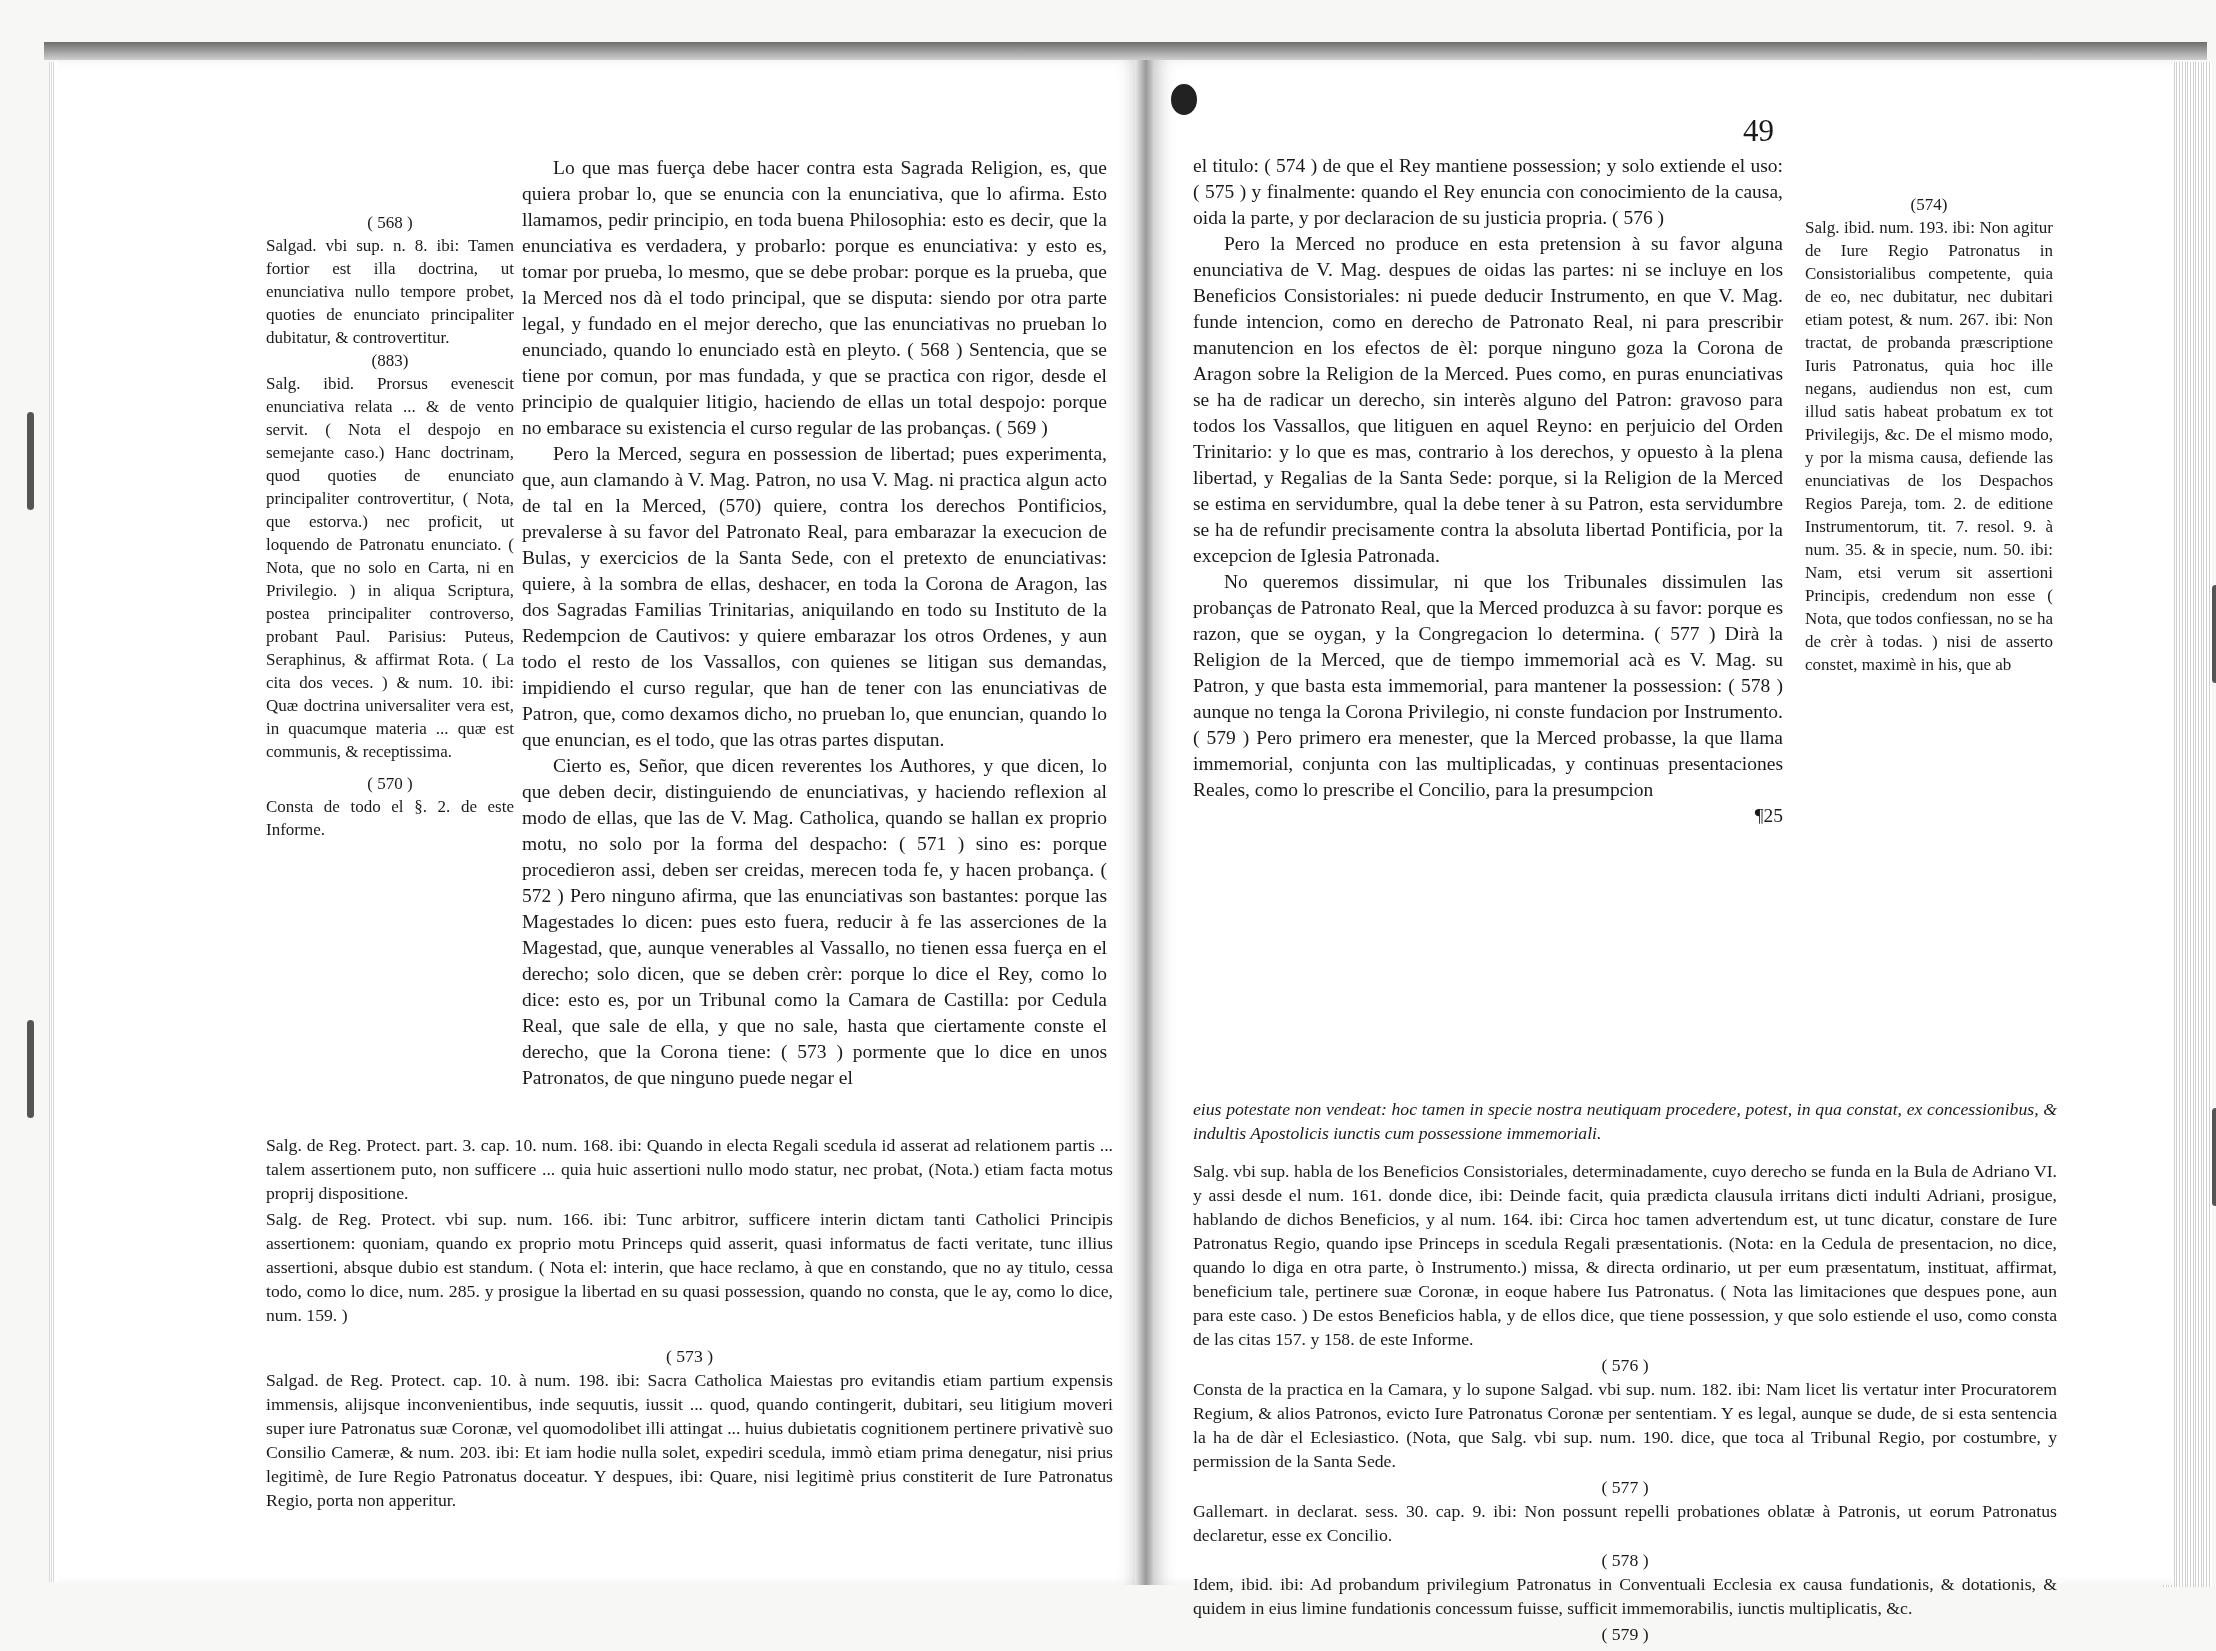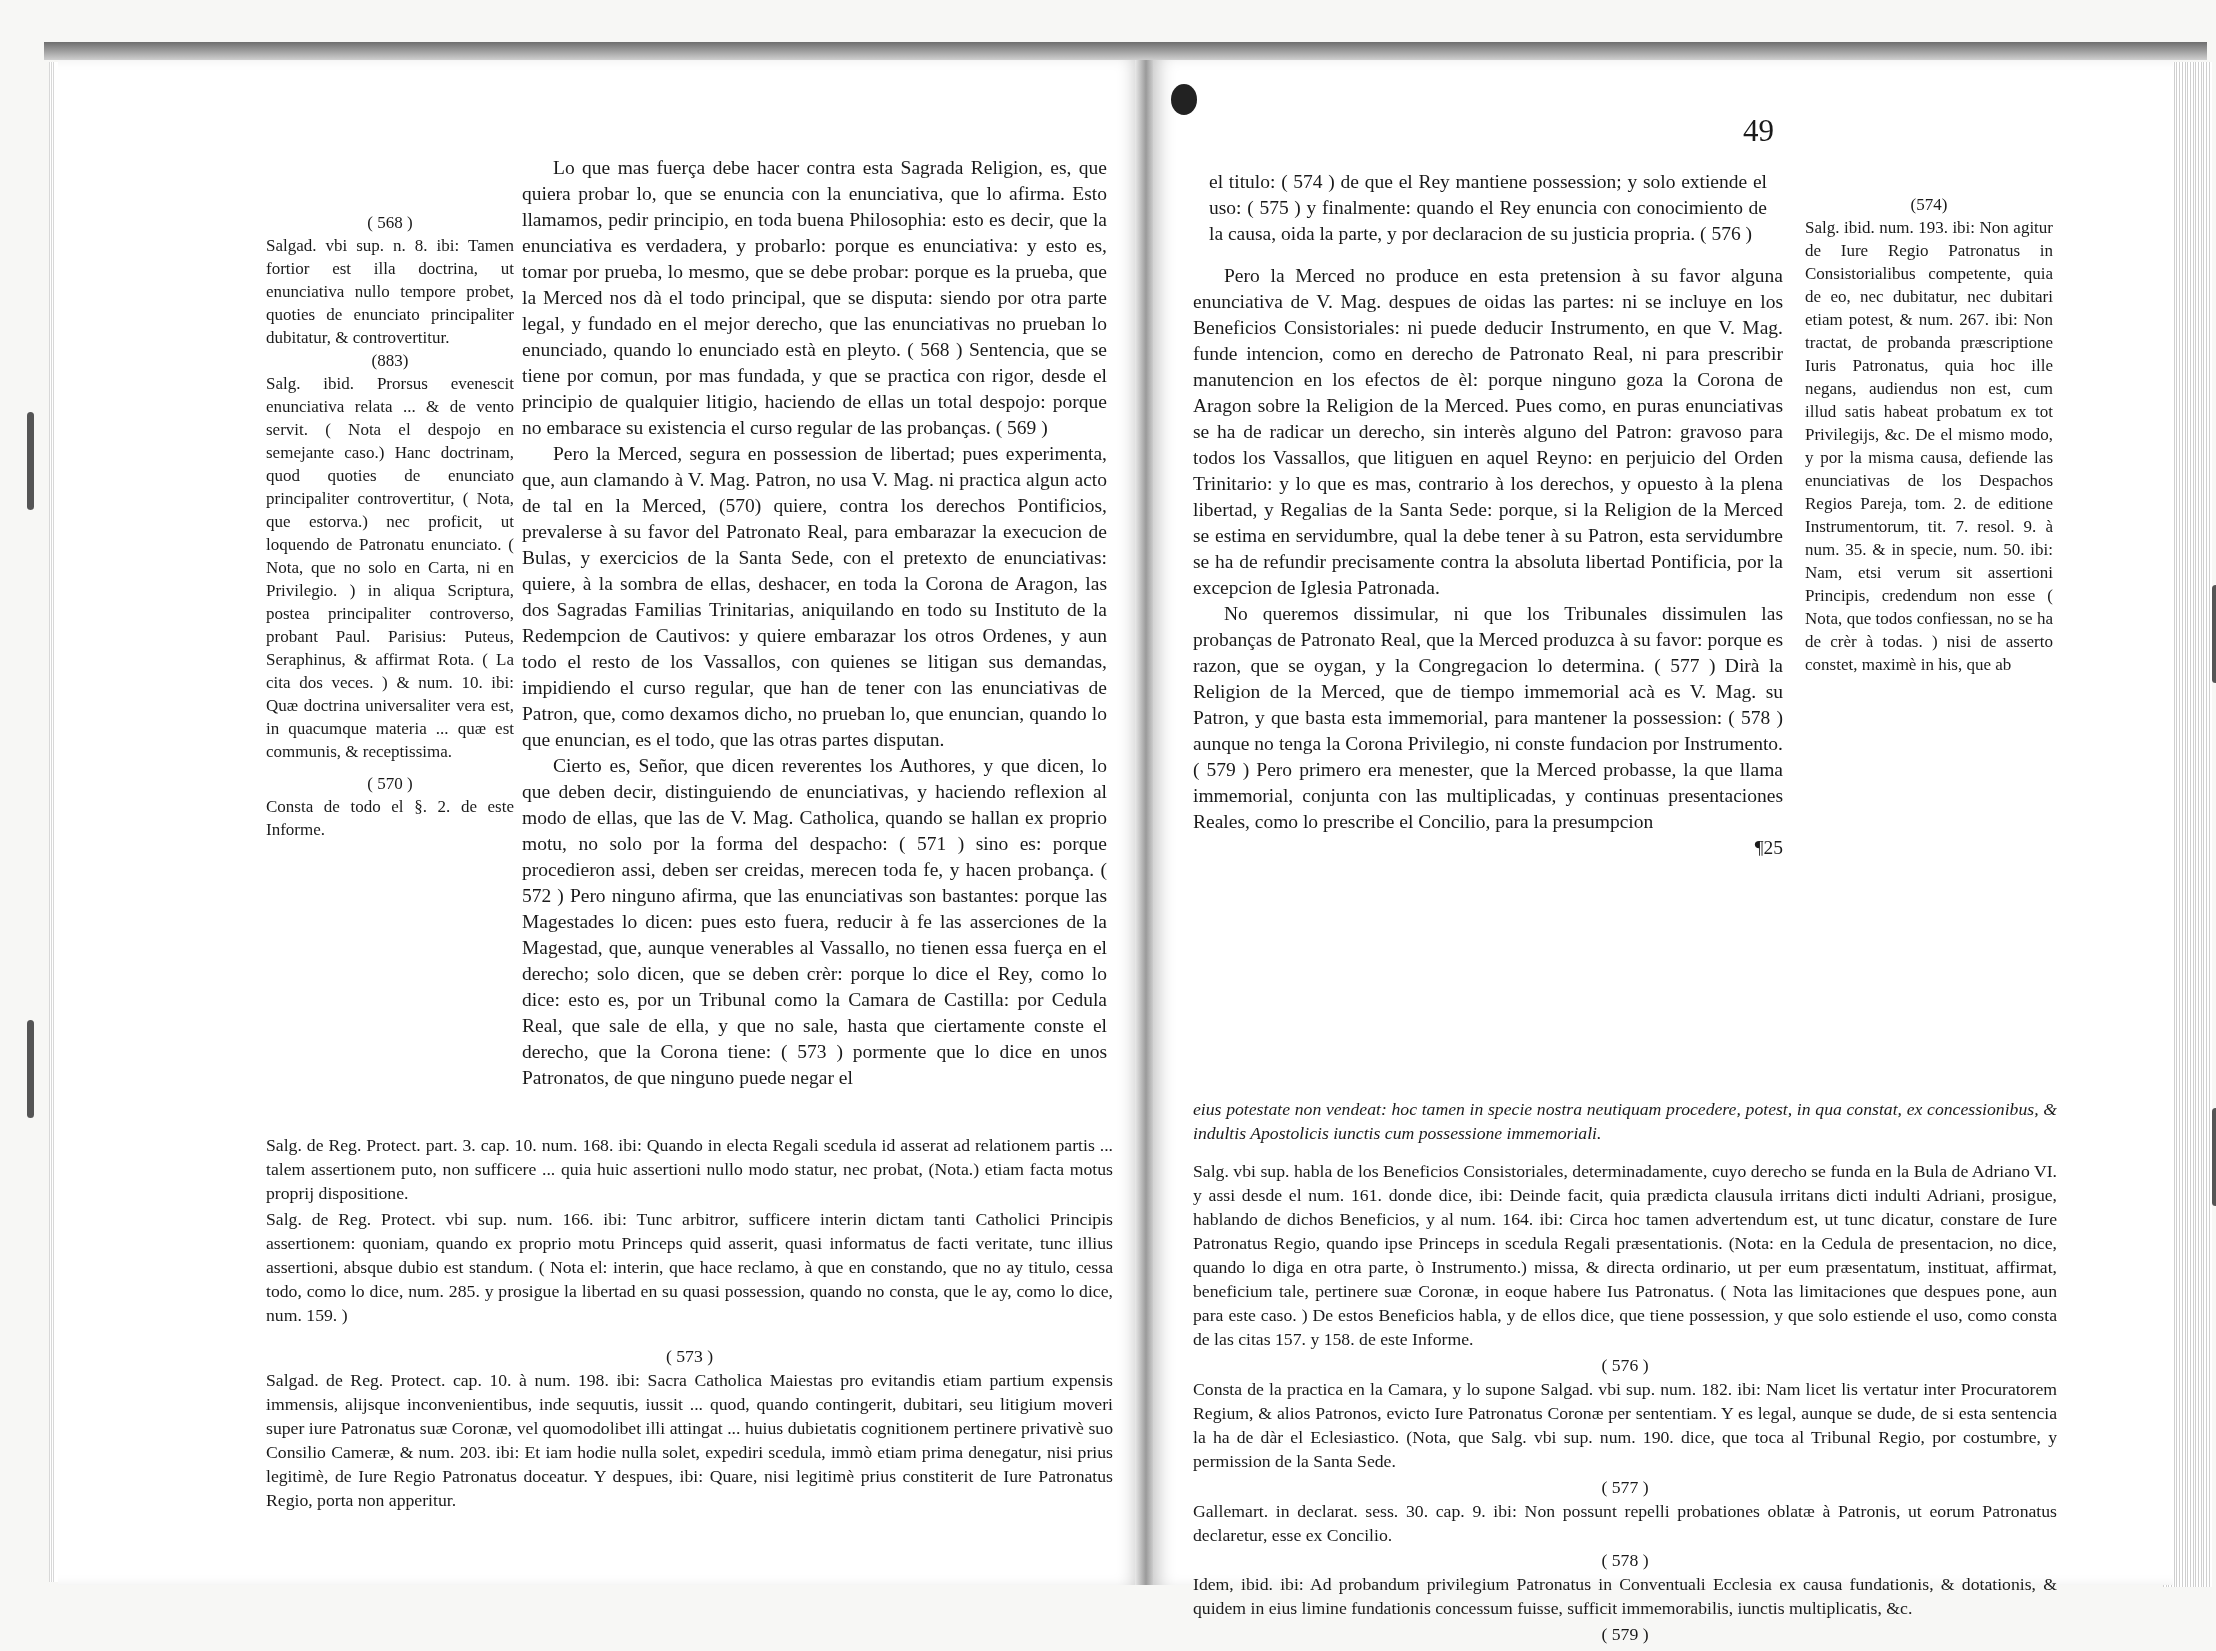--- a/index.html
+++ b/index.html
@@ -56,21 +56,21 @@
     </div>
   </div>
 
   <div class="spine"></div>
 
   <div class="page right">
     <div class="blot" style="left:17.7px;top:24.4px"></div>
     <div class="pgnum" style="left:590px;top:53px;">49</div>
 
     <div class="col" style="left:40px;top:93px;width:590px;">
-      <p style="margin:16px">el titulo: ( 574 ) de que el Rey mantiene possession; y solo extiende el uso: ( 575 ) y finalmente: quando el Rey enuncia con conocimiento de la causa, oida la parte, y por declaracion de su justicia propria. ( 576 )</p>
+      <p style="margin:0">el titulo: ( 574 ) de que el Rey mantiene possession; y solo extiende el uso: ( 575 ) y finalmente: quando el Rey enuncia con conocimiento de la causa, oida la parte, y por declaracion de su justicia propria. ( 576 )</p>
       <p class="para">Pero la Merced no produce en esta pretension à su favor alguna enunciativa de V. Mag. despues de oidas las partes: ni se incluye en los Beneficios Consistoriales: ni puede deducir Instrumento, en que V. Mag. funde intencion, como en derecho de Patronato Real, ni para prescribir manutencion en los efectos de èl: porque ninguno goza la Corona de Aragon sobre la Religion de la Merced. Pues como, en puras enunciativas se ha de radicar un derecho, sin interès alguno del Patron: gravoso para todos los Vassallos, que litiguen en aquel Reyno: en perjuicio del Orden Trinitario: y lo que es mas, contrario à los derechos, y opuesto à la plena libertad, y Regalias de la Santa Sede: porque, si la Religion de la Merced se estima en servidumbre, qual la debe tener à su Patron, esta servidumbre se ha de refundir precisamente contra la absoluta libertad Pontificia, por la excepcion de Iglesia Patronada.</p>
       <p class="para">No queremos dissimular, ni que los Tribunales dissimulen las probanças de Patronato Real, que la Merced produzca à su favor: porque es razon, que se oygan, y la Congregacion lo determina. ( 577 ) Dirà la Religion de la Merced, que de tiempo immemorial acà es V. Mag. su Patron, y que basta esta immemorial, para mantener la possession: ( 578 ) aunque no tenga la Corona Privilegio, ni conste fundacion por Instrumento. ( 579 ) Pero primero era menester, que la Merced probasse, la que llama immemorial, conjunta con las multiplicadas, y continuas presentaciones Reales, como lo prescribe el Concilio, para la presumpcion</p>
       <div style="text-align:right">¶25</div>
     </div>
 
     <div class="col margin" style="left:652px;top:133px;width:248px;">
       <span class="ref">(574)</span>
       <div>Salg. ibid. num. 193. ibi: Non agitur de Iure Regio Patronatus in Consistorialibus competente, quia de eo, nec dubitatur, nec dubitari etiam potest, &amp; num. 267. ibi: Non tractat, de probanda præscriptione Iuris Patronatus, quia hoc ille negans, audiendus non est, cum illud satis habeat probatum ex tot Privilegijs, &amp;c. De el mismo modo, y por la misma causa, defiende las enunciativas de los Despachos Regios Pareja, tom. 2. de editione Instrumentorum, tit. 7. resol. 9. à num. 35. &amp; in specie, num. 50. ibi: Nam, etsi verum sit assertioni Principis, credendum non esse ( Nota, que todos confiessan, no se ha de crèr à todas. ) nisi de asserto constet, maximè in his, que ab</div>
     </div>
 

